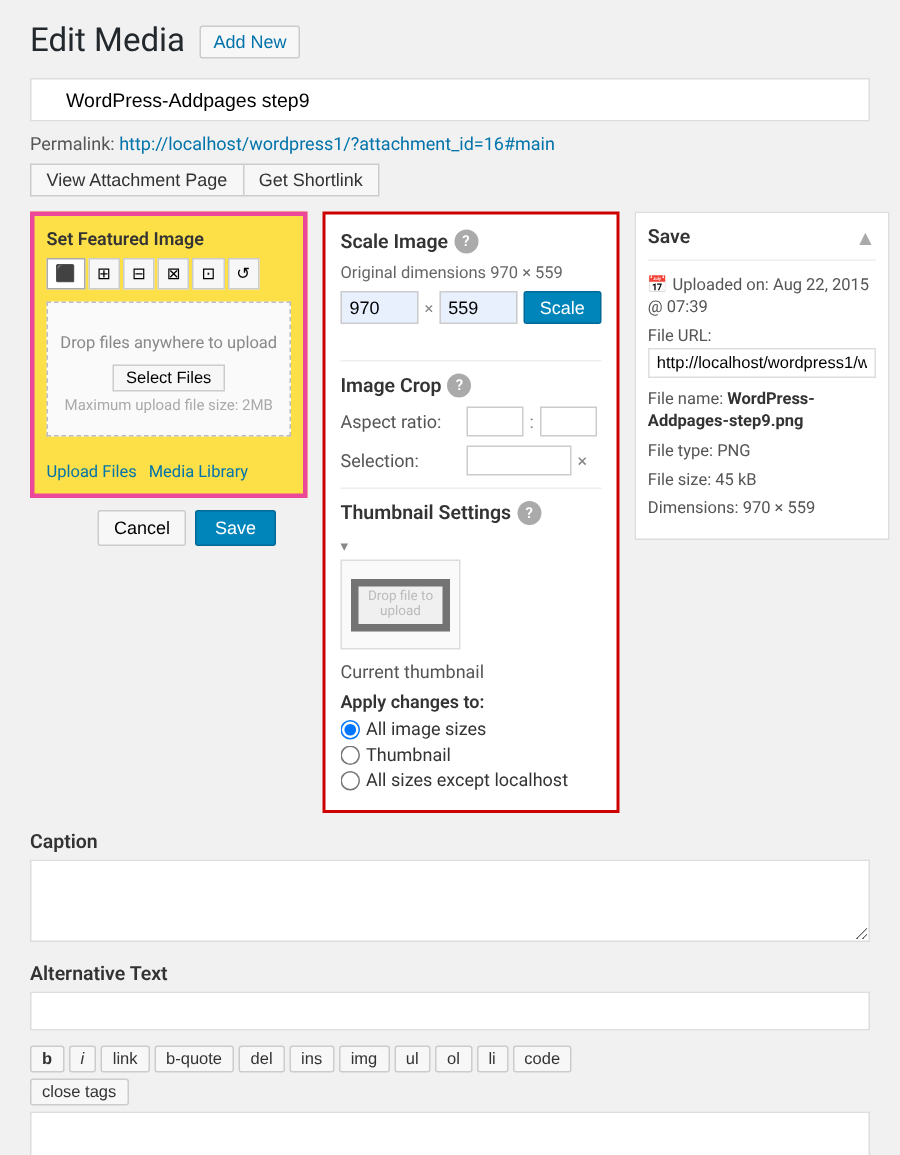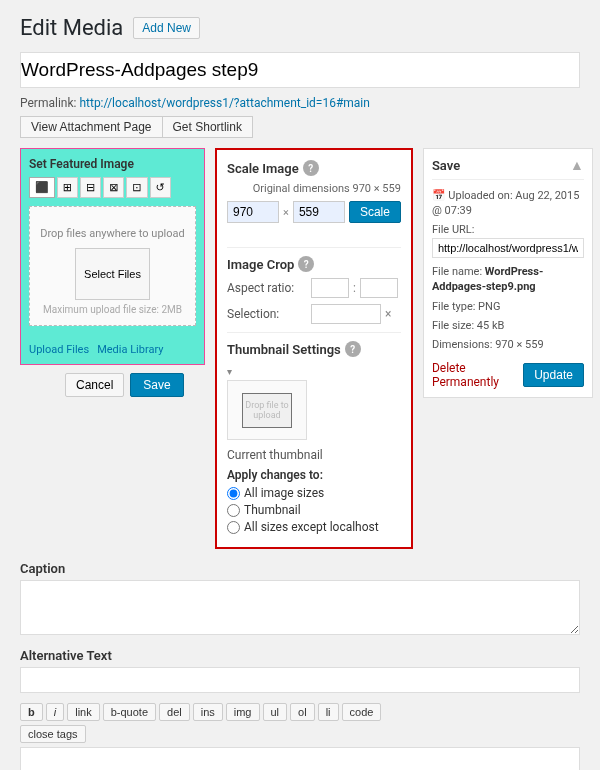--- a/index.html
+++ b/index.html
@@ -30,22 +30,22 @@
       border: 1px solid #ccc;
       border-radius: 2px;
       padding: 3px 8px;
       font-size: 12px;
       cursor: pointer;
       color: #0073aa;
     }
     .media-title-input {
       width: 100%;
       border: 1px solid #ddd;
-      padding: 6px 0;
-      font-size: 19px;
+      padding: 6px 23px;
+      font-size: 13px;
       margin-bottom: 8px;
       background: #fff;
     }
     .permalink-row {
       font-size: 12px;
       color: #555;
       margin-bottom: 6px;
     }
     .permalink-row a { color: #0073aa; text-decoration: none; }
     .attachment-links {
@@ -69,22 +69,22 @@
       gap: 10px;
       margin-bottom: 12px;
     }
 
     
     .left-panel {
       width: 185px;
       flex-shrink: 0;
     }
     .set-featured-box {
-      border: 1px solid #ec4899;
-      background: #5eead4;
+      border: 3px solid #ec4899;
+      background: #fde047;
       padding: 8px;
       margin-bottom: 8px;
     }
     .set-featured-label {
       font-size: 12px;
       font-weight: 600;
       margin-bottom: 6px;
     }
     .upload-toolbar {
       display: flex;
@@ -110,21 +110,21 @@
       padding: 20px 8px 10px;
       font-size: 11px;
       color: #888;
       margin-bottom: 4px;
       min-height: 90px;
     }
     .select-files-btn {
       display: inline-block;
       border: 1px solid #ccc;
       background: #f7f7f7;
-      padding: 19px 8px;
+      padding: 2px 8px;
       font-size: 11px;
       cursor: pointer;
       margin-bottom: 4px;
     }
     .max-upload-text {
       font-size: 10px;
       color: #aaa;
     }
     .upload-links {
       display: flex;
@@ -189,21 +189,21 @@
       border-top: 1px solid #eee;
       margin: 8px 0;
     }
     .dims-row {
       display: flex;
       align-items: center;
       gap: 4px;
       margin-bottom: 24px;
       font-size: 12px;
     }
-    .dim-label { color: #666; font-size: 12px; text-align: right; }
+    .dim-label { color: #666; font-size: 12px; }
     .dim-input {
       width: 52px;
       border: 1px solid #ccc;
       padding: 3px 5px;
       font-size: 12px;
       background: #e8f0fe;
     }
     .x-sep { font-size: 11px; color: #888; }
     .scale-btn {
       background: #0085ba;
@@ -244,23 +244,23 @@
       height: 60px;
       margin-bottom: 4px;
       display: flex;
       align-items: center;
       justify-content: center;
       font-size: 9px;
       color: #aaa;
       text-align: center;
     }
     .thumb-inner {
-      border: 1px solid #737373;
+      border: 5px solid #737373;
       background: #f0f0f0;
-      width: 50px;
+      width: 66px;
       height: 35px;
       display: flex;
       align-items: center;
       justify-content: flex-end;
       font-size: 9px;
       color: #bbb;
     }
     .current-thumbnail-label {
       font-size: 12px;
       color: #555;
@@ -555,24 +555,20 @@
         </div>
         <div class="meta-row">
           <span>File size:</span>
           <span>45 kB</span>
         </div>
         <div class="meta-row">
           <span>Dimensions:</span>
           <span>970 × 559</span>
         </div>
 
-        <div class="delete-update-row">
-          <a class="delete-link" href="#">Delete Permanently</a>
-          <button class="update-btn">Update</button>
-        </div>
       </div>
     </div>
 
   </div>
 
   
   <div class="field-section">
     <label class="field-label">Caption</label>
     <textarea class="field-textarea" rows="3" style=""></textarea>
   </div>

